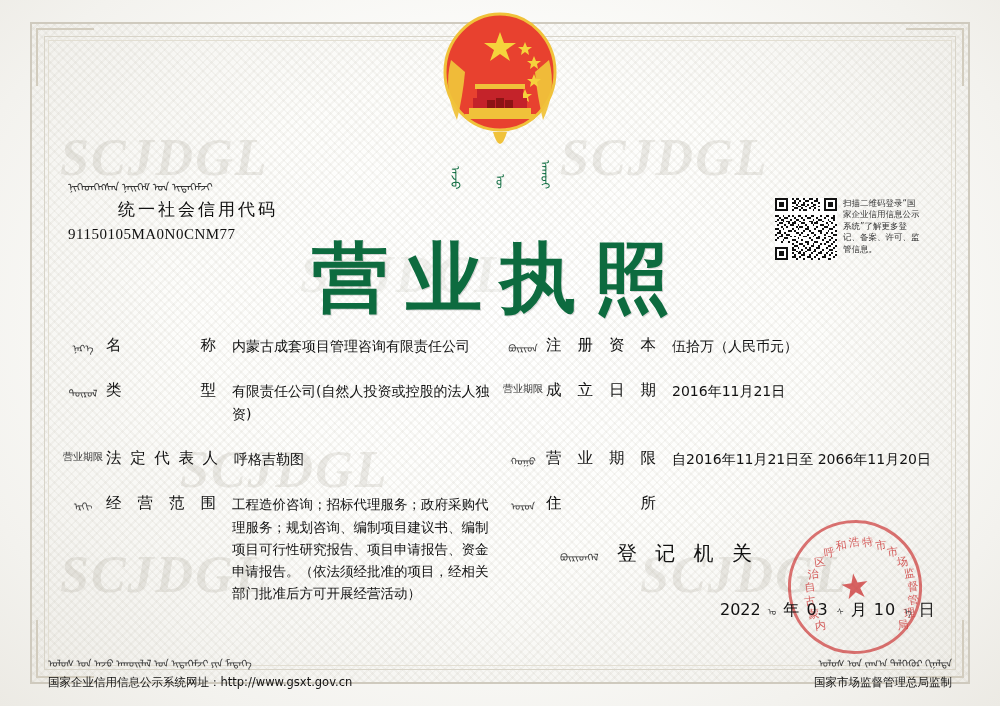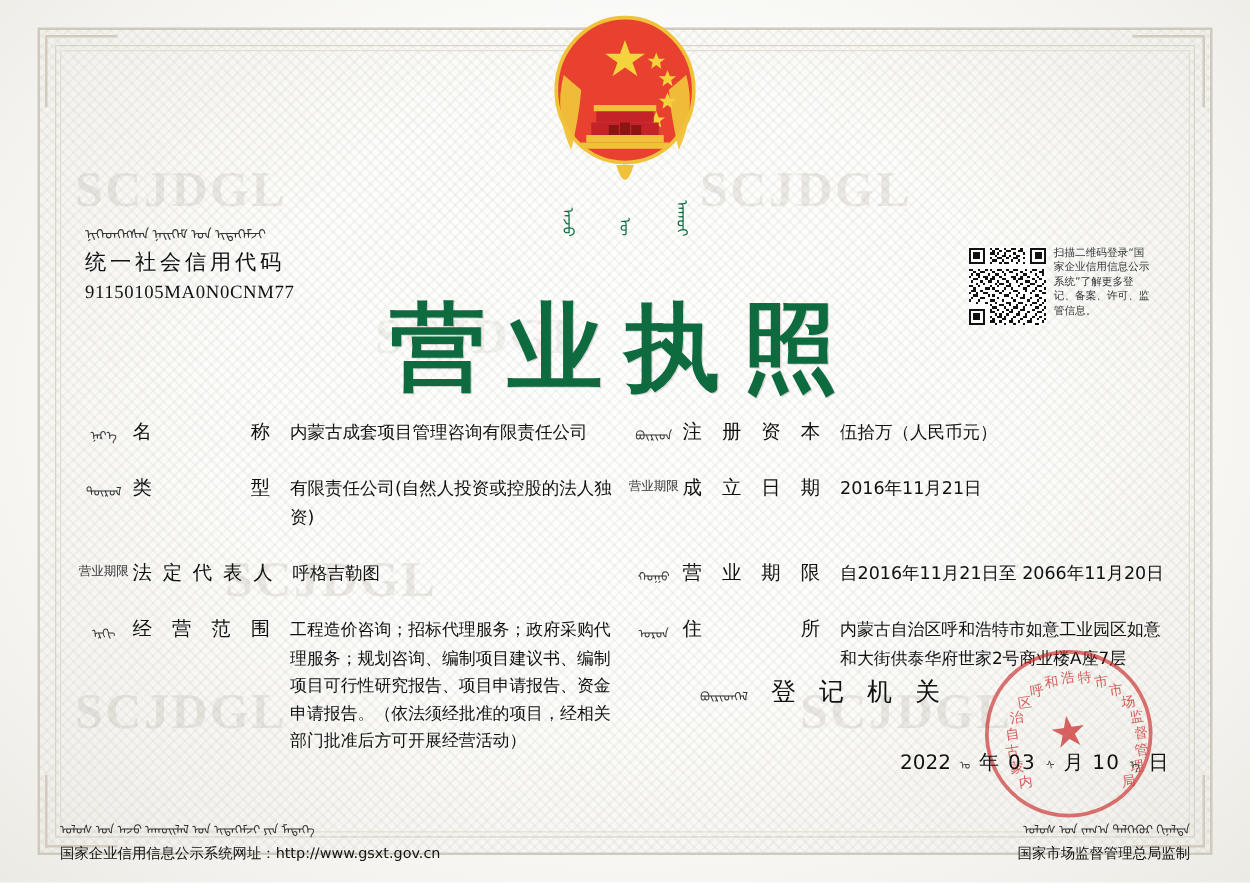--- a/index.html
+++ b/index.html
@@ -37,26 +37,27 @@
   }
   .corner.tl{left:36px;top:28px;border-right:none;border-bottom:none;}
   .corner.tr{right:36px;top:28px;border-left:none;border-bottom:none;}
   .corner.bl{left:36px;bottom:28px;border-right:none;border-top:none;}
   .corner.br{right:36px;bottom:28px;border-left:none;border-top:none;}
 
   
   .wm{
     position:absolute;
     font-family:"Liberation Serif", serif;
-    font-size:40px;
+    font-size:52px;
     letter-spacing:2px;
     color:rgba(150,145,130,0.18);
     font-weight:700;
     user-select:none;
     white-space:nowrap;
+    font-style:italic;
   }
   .wm1{left:60px;top:128px;}
   .wm2{left:560px;top:128px;}
   .wm3{left:180px;top:440px;}
   .wm4{left:60px;top:545px;}
   .wm5{left:640px;top:545px;}
   .wm6{left:300px;top:245px;color:rgba(150,145,130,0.12);}
 
   
   .emblem{
@@ -82,21 +83,21 @@
     font-family:"DejaVu Sans","Liberation Sans",sans-serif;
     font-size:12px;
     line-height:1;
   }
 
   
   .code-block{position:absolute;left:68px;top:175px;width:260px;}
   .code-mn{color:#333;font-size:11px;letter-spacing:1px;margin-bottom:4px;}
   .code-label{
     font-family:Liberation Sans, sans-serif;
-    font-size:17px;color:#111;letter-spacing:3px;
+    font-size:17px;color:#111;letter-spacing:3px;text-align:center;
   }
   .code-value{
     font-family:"Liberation Serif",serif;
     font-size:15px;color:#111;margin-top:5px;letter-spacing:.5px;
   }
 
   
   .qr-wrap{position:absolute;right:75px;top:198px;width:150px;display:flex;gap:6px;}
   .qr{width:62px;height:62px;background:#fff;}
   .qr-text{
@@ -511,21 +512,20 @@
 
     <div class="row f-row scope">
       <div class="col">
         <div class="mn-col">ᠡᠷᠬᠢ</div>
         <div class="lbl">经营范围</div>
         <div class="val small">工程造价咨询；招标代理服务；政府采购代理服务；规划咨询、编制项目建议书、编制项目可行性研究报告、项目申请报告、资金申请报告。（依法须经批准的项目，经相关部门批准后方可开展经营活动）</div>
       </div>
       <div class="col">
         <div class="mn-col">ᠣᠷᠣᠨ</div>
         <div class="lbl">住　　所</div>
-        <div class="val small">内蒙古自治区呼和浩特市如意工业园区如意和大街供泰华府世家2号商业楼A座7层</div>
       </div>
     </div>
 
   </div>
 
   <div class="registry">
     <span class="mn">ᠪᠦᠷᠢᠳᠬᠡᠯ</span>
     <span>登 记 机 关</span>
   </div>
 

